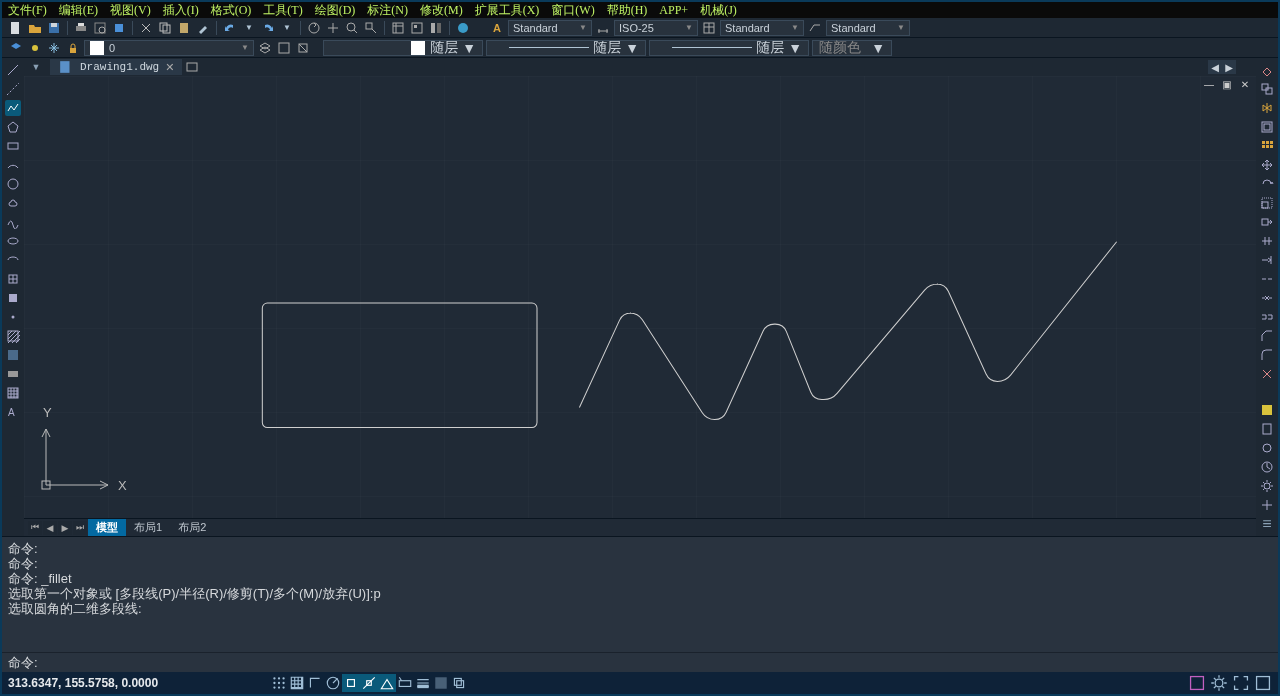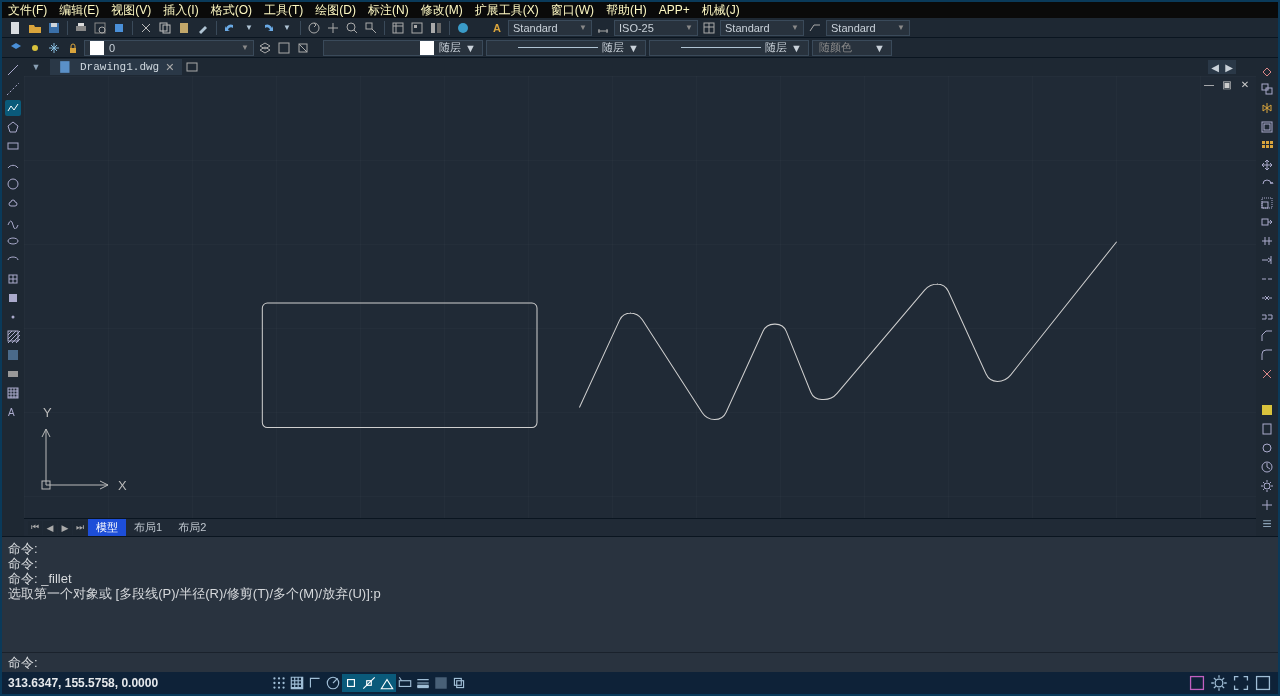--- a/index.html
+++ b/index.html
@@ -1,30 +1,30 @@
 <!DOCTYPE html>
 <html><head>
 <meta charset="utf-8">
 <style>
 * { margin: 0; padding: 0; box-sizing: border-box; font-family: "Microsoft YaHei", Arial, sans-serif; }
 html, body { width: 1280px; height: 696px; background: #0d1117; color: #c9d1d9; overflow: hidden; }
 body { display: flex; flex-direction: column; border: 2px solid #0a3a5a; }
 
 
 .menu-bar { background: #0a0a0a; display: flex; align-items: center; padding: 2px 6px; gap: 12px; font-size: 12px; height: 16px; }
-.menu-bar span { color: #fef9c3; white-space: nowrap; cursor: default; }
+.menu-bar span { color: #bef264; white-space: nowrap; cursor: default; font-family: Liberation Serif, serif; }
 
 
 .toolbar-row { background: #1e2833; display: flex; align-items: center; padding: 2px 6px; gap: 3px; height: 20px; border-bottom: 1px solid #0a1520; }
 .toolbar-row.second { height: 20px; }
 .tb-icon { width: 16px; height: 16px; display:inline-flex; align-items:center; justify-content:center; color:#b0c4d4; font-size:11px; }
 .tb-sep { width:1px; height:14px; background:#3a4a5a; margin:0 2px; }
 .tb-text-combo { display:flex; align-items:center; gap:4px; background:#28323d; border:1px solid #3a4a5a; padding:1px 4px; font-size:11px; height:16px; }
 .tb-text-combo .arrow { font-size:8px; color:#888; }
-.tb-long-combo { display:flex; align-items:center; justify-content:flex-end; gap:4px; background:#28323d; border:1px solid #3a4a5a; padding:1px 6px; font-size:11px; height:16px; }
+.tb-long-combo { display:flex; align-items:center; justify-content:flex-end; gap:4px; background:#28323d; border:1px solid #3a4a5a; padding:1px 6px; font-size:14px; height:16px; }
 .tb-line-sample { width:80px; height:1px; background:#b0c4d4; }
 .tb-icon svg { width:14px; height:14px; }
 
 
 .main { flex:1; display:flex; min-height:0; }
 .left-toolbar, .right-toolbar { width:22px; background:#1e2833; display:flex; flex-direction:column; align-items:center; padding:4px 0; gap:3px; }
 .right-toolbar { width:22px; }
 .side-icon { width:16px; height:16px; display:flex; align-items:center; justify-content:center; color:#8aa0b4; border-radius:2px; }
 .side-icon.active { background:#0a5a7a; }
 .side-icon svg { width:14px; height:14px; }
@@ -48,21 +48,21 @@
 .ucs svg { overflow:visible; }
 
 .drawing { position:absolute; left:0; top:0; width:100%; height:100%; }
 .drawing svg { width:100%; height:100%; }
 .drawing svg * { stroke:#cfcfcf; stroke-width:1; fill:none; }
 
 
 .layout-tabs { height:18px; background:#202a36; display:flex; align-items:center; gap:0; padding-left:4px; font-size:11px; border-top:1px solid #0a1520; }
 .layout-tabs .nav-btn { width:14px; height:14px; display:flex; align-items:center; justify-content:center; background:#1e2833; color:#aaa; font-size:9px; margin-right:1px; }
 .layout-tab { padding:1px 8px; color:#c0c8d0; }
-.layout-tab.active { background:#1d4ed8; color:#fff; }
+.layout-tab.active { background:#0369a1; color:#fff;font-weight:bold; }
 
 
 .command-history { height:116px; background:#29333f; font-family:"SimSun","NSimSun",monospace; font-size:13px; color:#d6d9dc; padding:4px 6px; overflow:hidden; line-height:15px; border-top:1px solid #0a1520; }
 .command-history .line { white-space:pre; }
 .command-line { height:20px; background:#29333f; display:flex; align-items:center; padding:0 6px; font-family:"SimSun",monospace; font-size:13px; color:#d6d9dc; border-top:1px solid #1a222c; }
 .command-line input { flex:1; background:transparent; border:none; outline:none; color:#d6d9dc; font-family:inherit; font-size:inherit; margin-left:4px; }
 
 
 .status-bar { height:22px; background:#0e2238; display:flex; align-items:center; padding:0 6px; font-size:12px; color:#e6e9ec; gap:8px; }
 .status-bar .coords { font-weight:bold; min-width:170px; }
@@ -627,20 +627,21 @@
       </span>
     <span class="side-icon">≡</span>
   </div>
 </div>
 
 <div class="command-history" id="cmd-hist">
     <div class="line">命令:</div>
     <div class="line">命令:</div>
     <div class="line">命令: _fillet</div>
     <div class="line">选取第一个对象或 [多段线(P)/半径(R)/修剪(T)/多个(M)/放弃(U)]:p</div>
+    <div class="line">选取圆角的二维多段线:</div>
   </div>
 <div class="command-line">
   <span>命令:</span>
   <input type="text" value="" style="">
 </div>
 
 <div class="status-bar" style="position:relative">
   <span class="coords">313.6347, 155.5758, 0.0000</span>
   <div class="status-icons">
     <span class="sicon">

